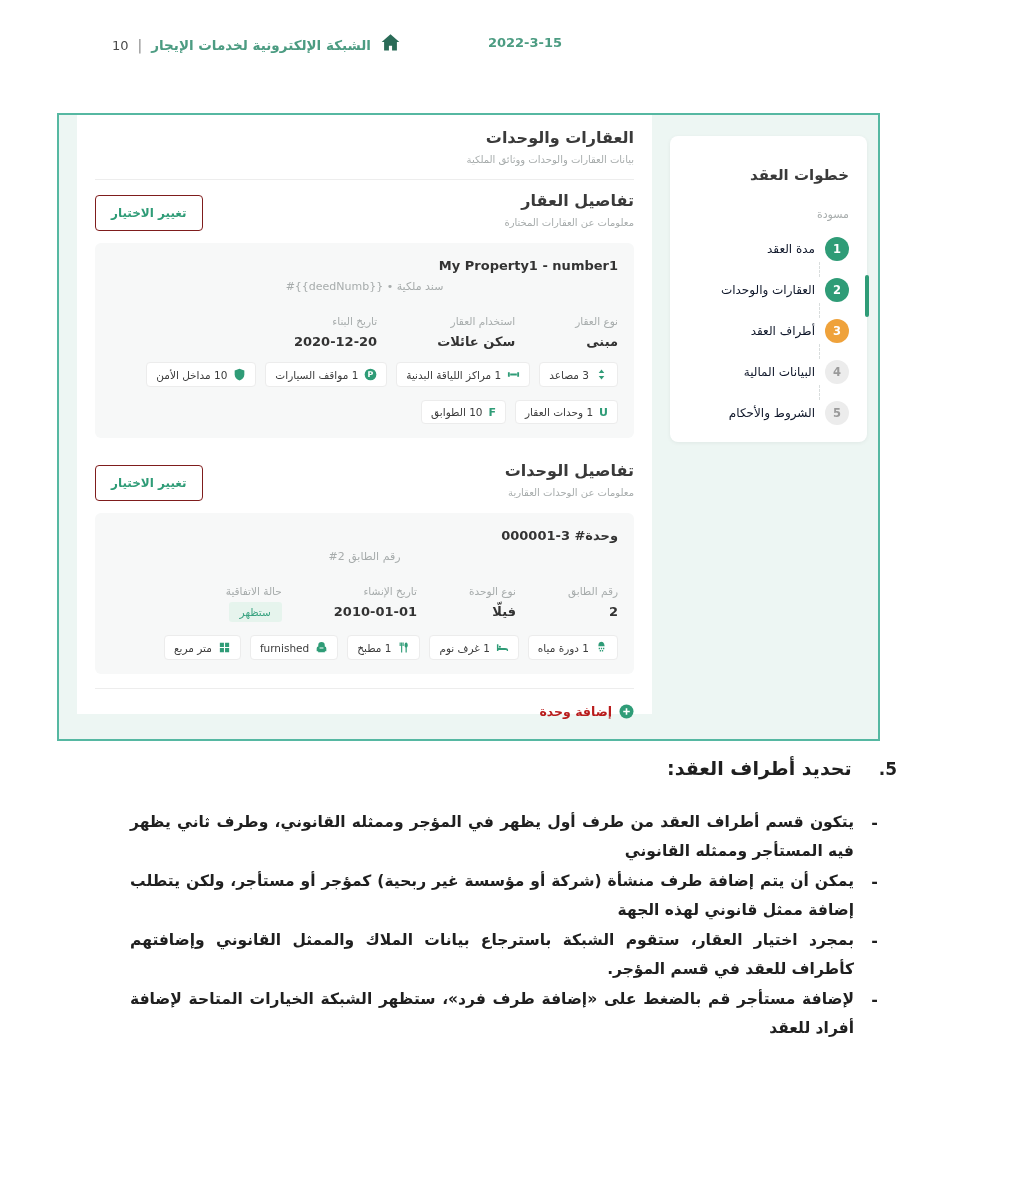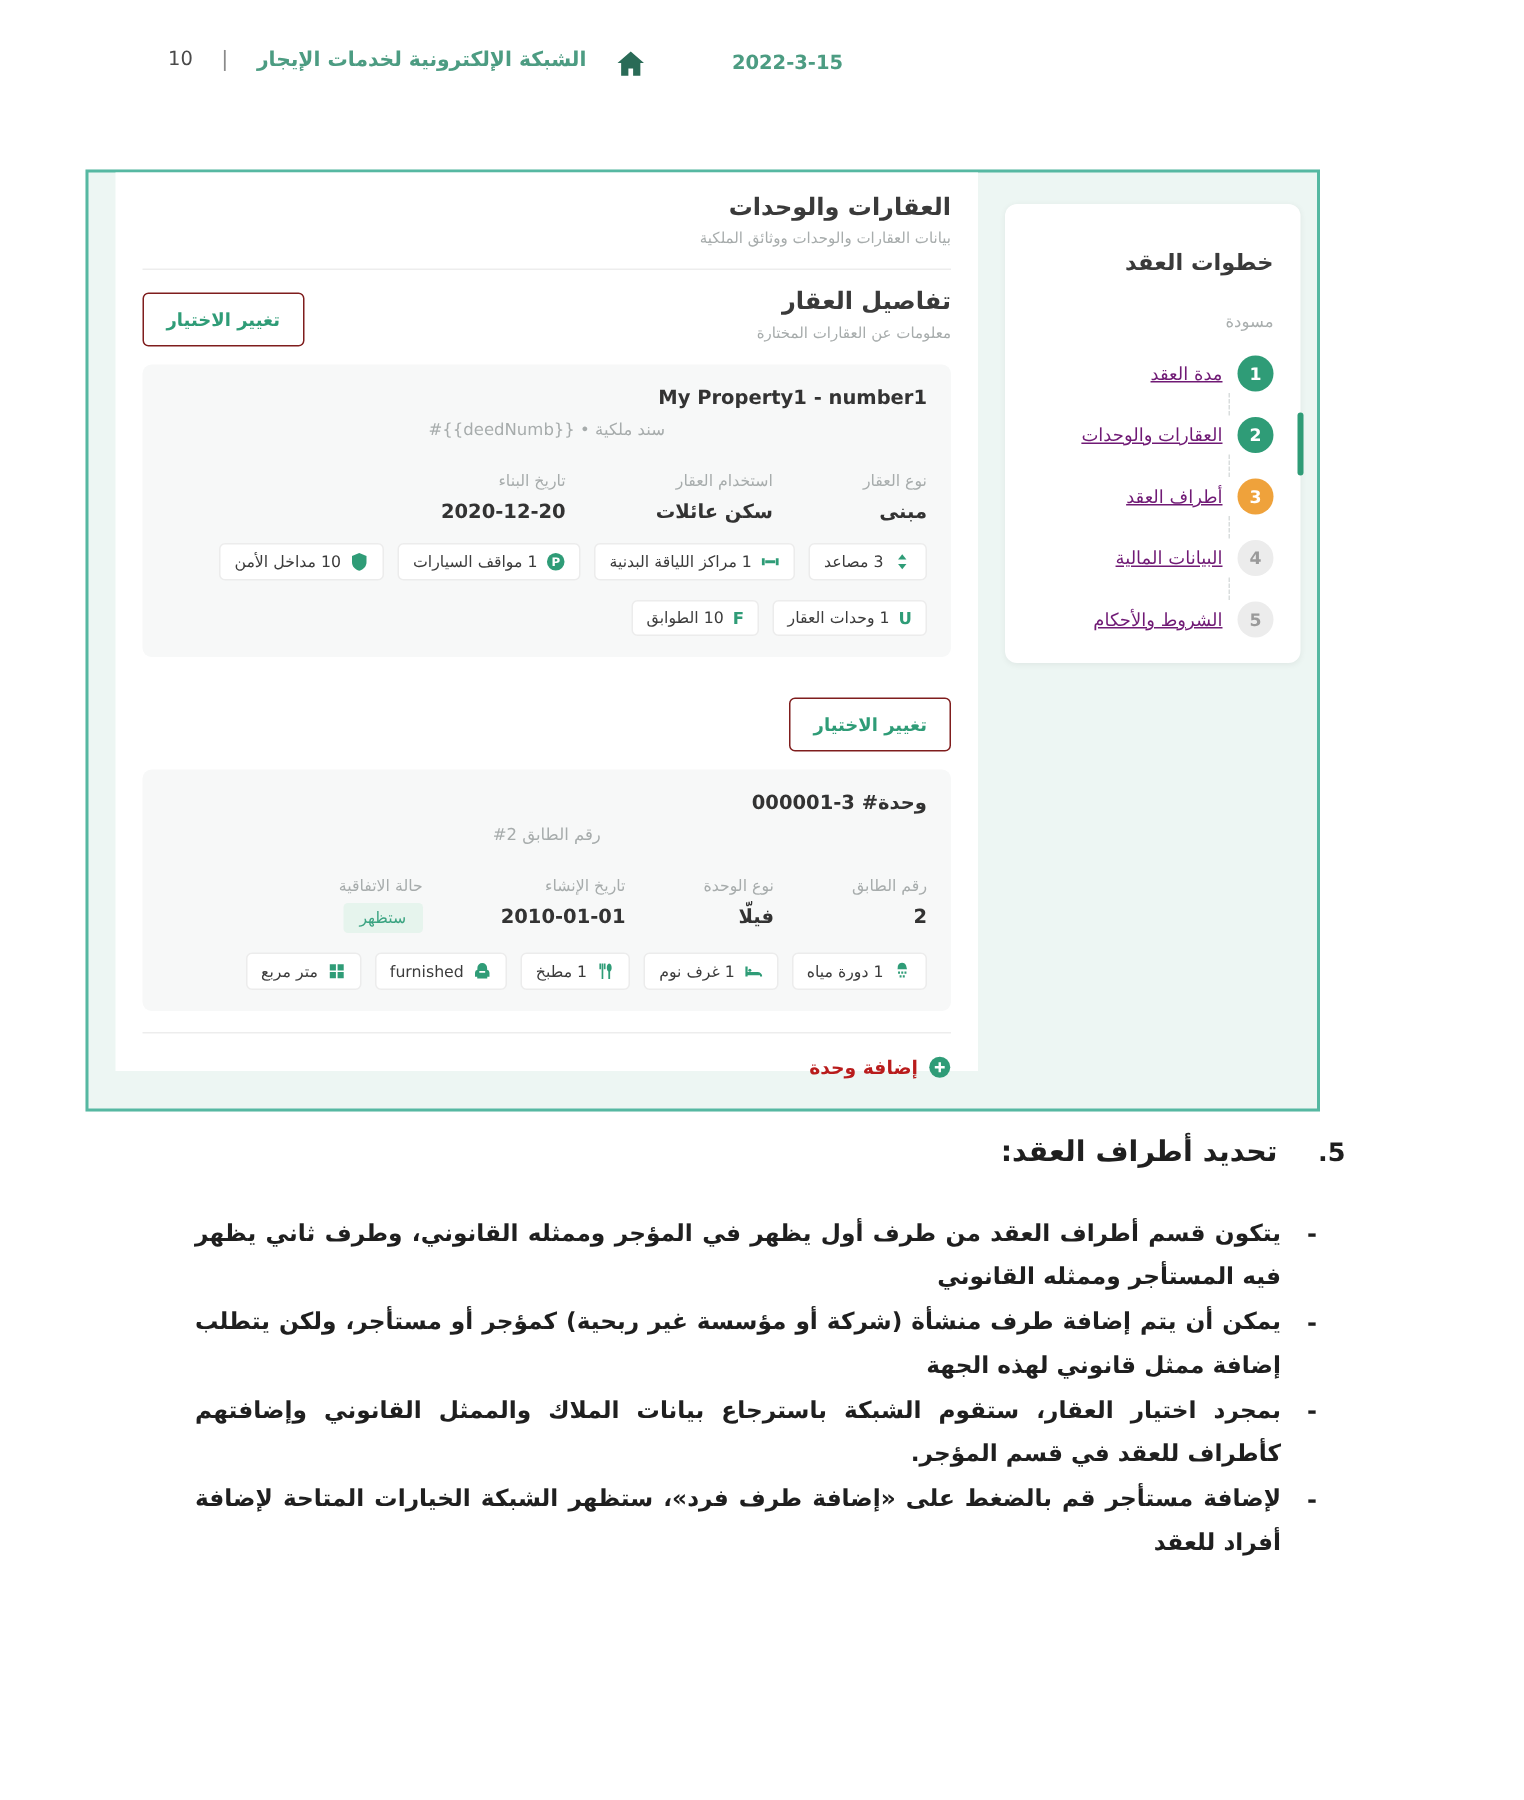--- a/index.html
+++ b/index.html
@@ -1,21 +1,21 @@
 <!DOCTYPE html>
 <html lang="ar"><head>
 <meta charset="utf-8">
 <style>
   * { margin:0; padding:0; box-sizing:border-box; }
   html,body { background:#ffffff; }
   body { font-family:"DejaVu Sans", sans-serif; }
   .page { position:relative; width:1016px; height:1200px; background:#fff; overflow:hidden; }
 
   
-  .hdr-left { position:absolute; left:112px; top:32px; display:flex; align-items:flex-start; gap:19px; }
+  .hdr-left { position:absolute; left:112px; top:32px; display:flex; align-items:flex-end; gap:9px; }
   .hdr-page-num { font-size:13px; color:#4a4a4a; }
   .hdr-sep { color:#8a8a8a; font-size:14px; }
   .hdr-title { font-size:13.5px; color:#4c9c82; font-weight:700; }
   .hdr-home { width:21px; height:21px; }
   .hdr-date { position:absolute; left:470px; top:35px; width:110px; text-align:center; font-size:13px; color:#4c9c82; font-weight:700; }
 
   .logo { position:absolute; right:6px; top:4px; display:flex; align-items:center; gap:6px; }
   .logo-text { text-align:right; color:#24384a; }
   .logo-ar { font-size:21px; font-weight:700; line-height:1.2; }
   .logo-en { font-size:15px; font-weight:700; letter-spacing:4px; }
@@ -32,21 +32,21 @@
   .steps-title { font-size:15px; font-weight:700; color:#3a3a3a; text-align:right; }
   .steps-status { font-size:11px; color:#a9aeae; margin-top:24px; text-align:right; }
   .steps-list { margin-top:15px; position:relative; }
   .step-row { display:flex; align-items:center; gap:10px; height:26px; }
   .step-circle { width:24px; height:24px; border-radius:50%; flex:0 0 24px;
     display:flex; align-items:center; justify-content:center;
     font-size:11.5px; font-weight:700; color:#fff; }
   .step-circle.done, .step-circle.active { background:#2f9c77; }
   .step-circle.current { background:#efa23b; }
   .step-circle.todo { background:#ececec; color:#9a9a9a; }
-  .step-label { font-size:12px; color:#701a75;text-decoration:underline; }
+  .step-label { font-size:12px; color:#0f172a; }
   .step-conn { height:15px; border-left:0; border-right:1.6px dashed #d9dddd; width:0; margin-right:29px; }
   .active-bar { position:absolute; right:-19.5px; top:39px; width:4px; height:42px; background:#2f9c77; border-radius:3px; }
 
   
   .main-card { position:absolute; right:226px; top:0; width:575px; height:599px;
     background:#fff; padding:0 18px; direction:rtl; }
   .sec-title { font-size:16px; font-weight:700; color:#3a3a3a; text-align:right; padding-top:13px; }
   .sec-sub { font-size:10px; color:#a7acac; text-align:right; margin-top:7px; }
   .hr { border:0; border-top:1px solid #ededed; margin-top:14px; }
   .sec-head-row { display:flex; justify-content:space-between; align-items:flex-start; margin-top:2px; }
@@ -200,20 +200,24 @@
             <span>1 وحدات العقار</span>
           </span>
           <span class="chip">
             <span class="glyph">F</span>
             <span>10 الطوابق</span>
           </span>
         </div>
       </div>
 
       <div class="sec-head-row" style="margin-top:14px">
+        <div class="titles">
+          <h3 class="sec-title" style="padding-top:9px">تفاصيل الوحدات</h3>
+          <p class="sec-sub">معلومات عن الوحدات العقارية</p>
+        </div>
         <button class="btn-change">تغيير الاختيار</button>
       </div>
 
       <div class="sum-card">
         <div class="sum-name">وحدة# 3-000001</div>
         <div class="sum-sub">رقم الطابق ‎#2</div>
         <div class="fields-row" style="gap:52px">
           <div class="field">
             <div class="field-label">رقم الطابق</div>
             <div class="field-value">2</div>

